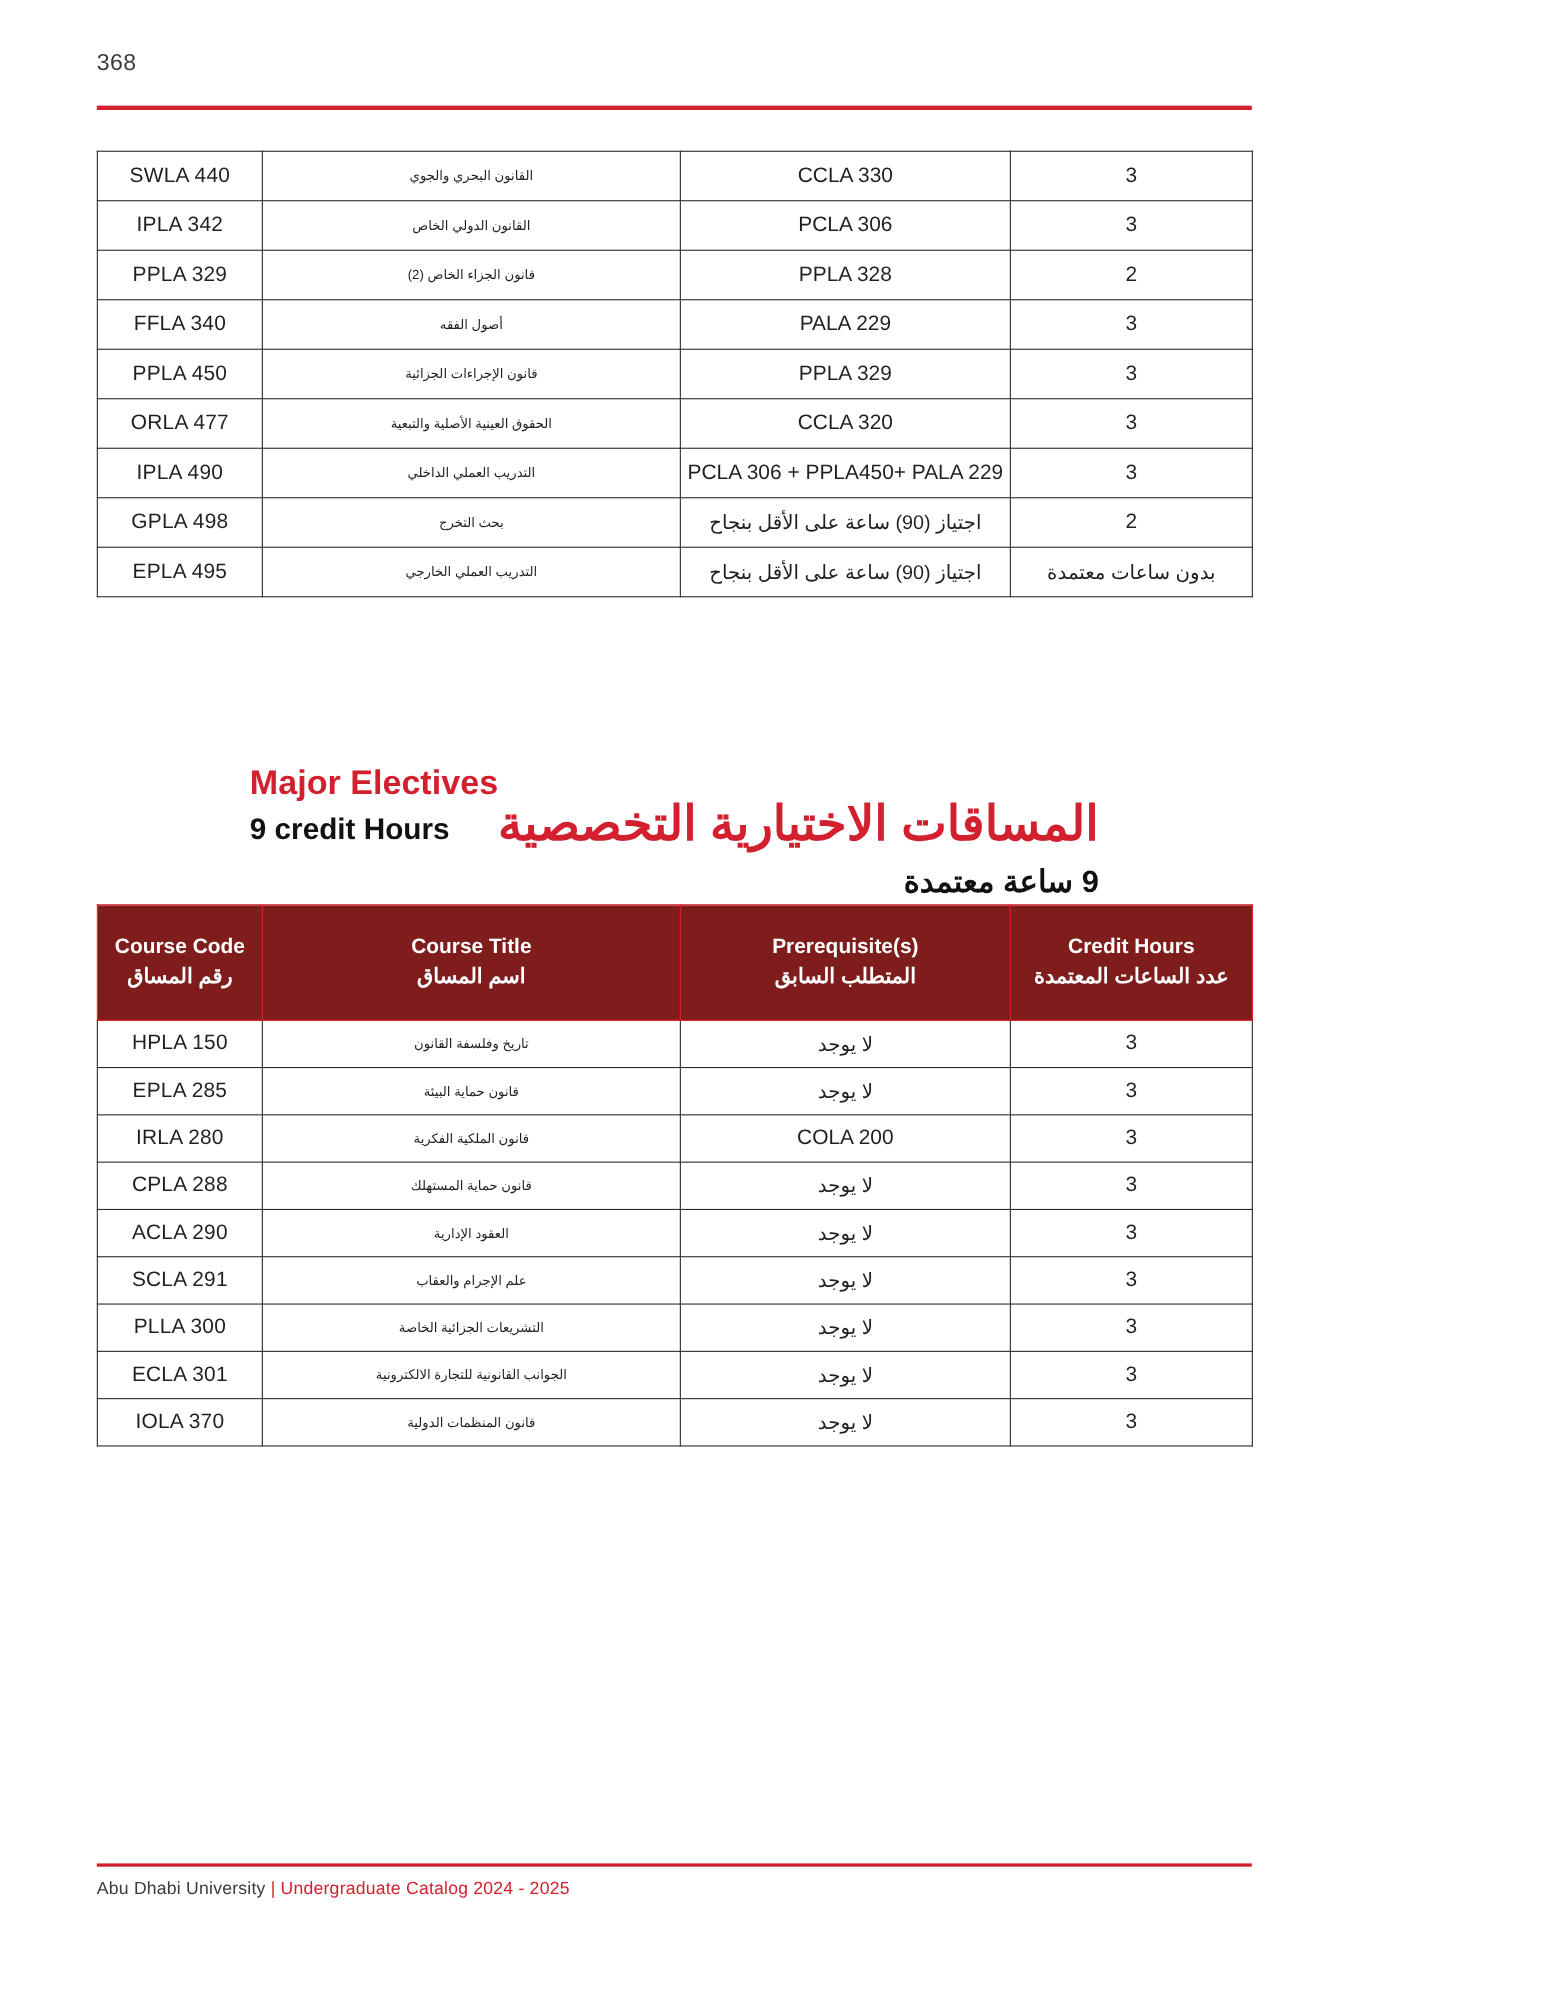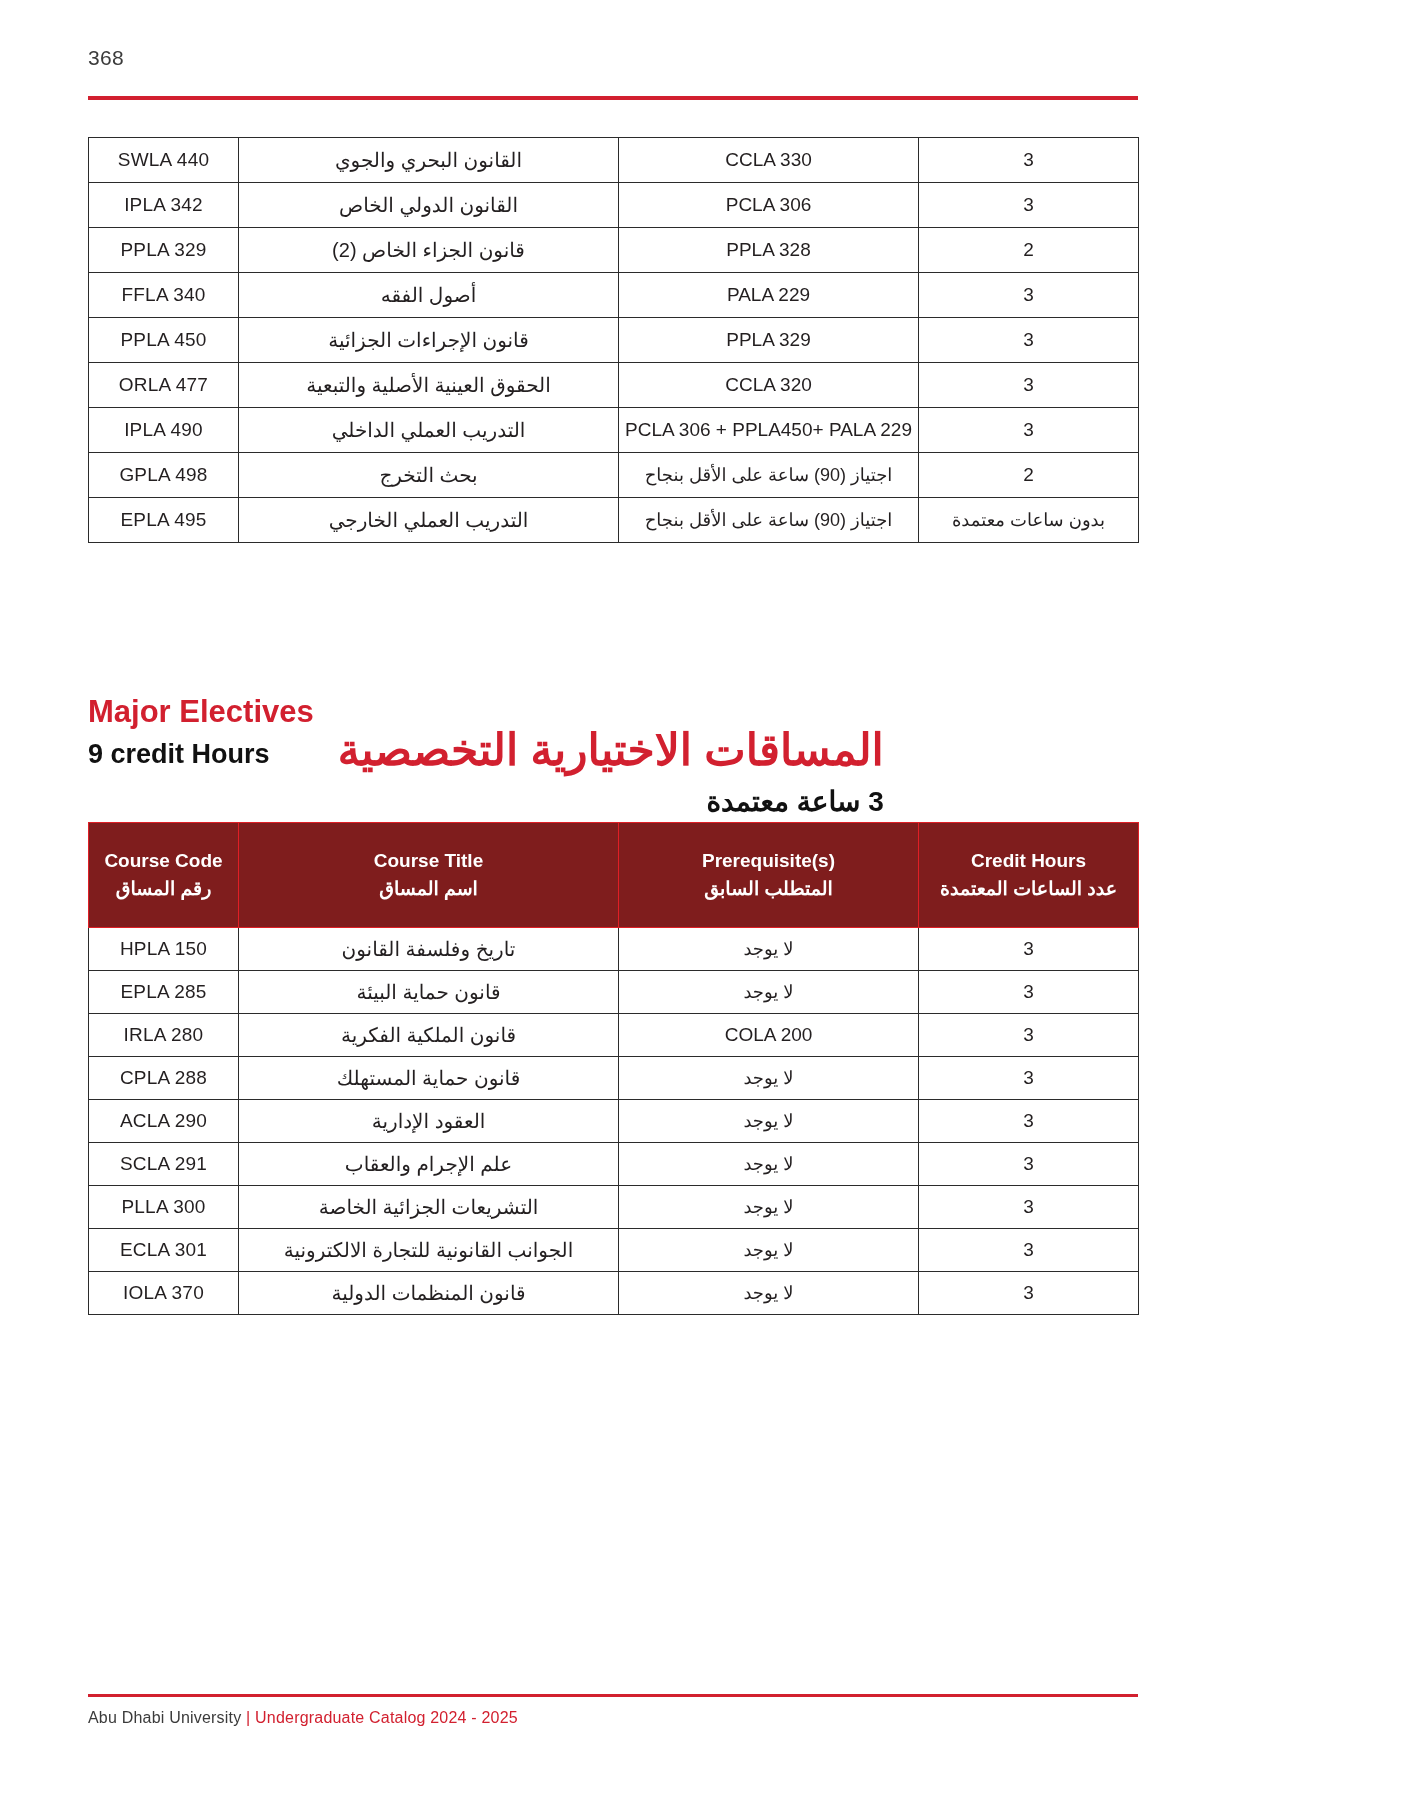--- a/index.html
+++ b/index.html
@@ -60,21 +60,21 @@
   .col-hours  { width: 220px; }
 
   .cell-code {
     text-align: center;
     font-size: 19px;
     color: #231f20;
     letter-spacing: 0.2px;
   }
   .cell-title {
     text-align: center;
-    font-size: 20px;
+    font-size: 12px;
     direction: rtl;
     color: #231f20;
   }
   .cell-prereq {
     text-align: center;
     font-size: 19px;
     color: #231f20;
   }
   .cell-prereq.rtl {
     direction: rtl;
@@ -90,23 +90,22 @@
     font-size: 18px;
   }
 
   
   .section-heads {
     position: absolute;
     left: 88px;
     top: 693px;
     width: 1050px;
     display: flex;
-    justify-content: flex-start;
+    justify-content: center;
     align-items: flex-start;
-    gap: 24px;
   }
   .head-en { text-align: left; }
   .head-ar { text-align: right; direction: rtl; }
 
   .head-title {
     font-size: 31px;
     font-weight: bold;
     color: #d2202f;
     line-height: 1.24;
     white-space: nowrap;
@@ -241,21 +240,21 @@
   </tbody>
 </table>
 
 <div class="section-heads">
   <div class="head-en">
     <div class="head-title">Major Electives</div>
     <div class="head-sub">9 credit Hours</div>
   </div>
   <div class="head-ar">
     <div class="head-title">المساقات الاختيارية التخصصية</div>
-    <div class="head-sub">3 ساعة معتمدة</div>
+    <div class="head-sub">9 ساعة معتمدة</div>
   </div>
 </div>
 
 <table class="course-table" id="table-electives">
   <colgroup>
     <col class="col-code">
       <col class="col-title">
       <col class="col-prereq">
       <col class="col-hours">
   </colgroup>

